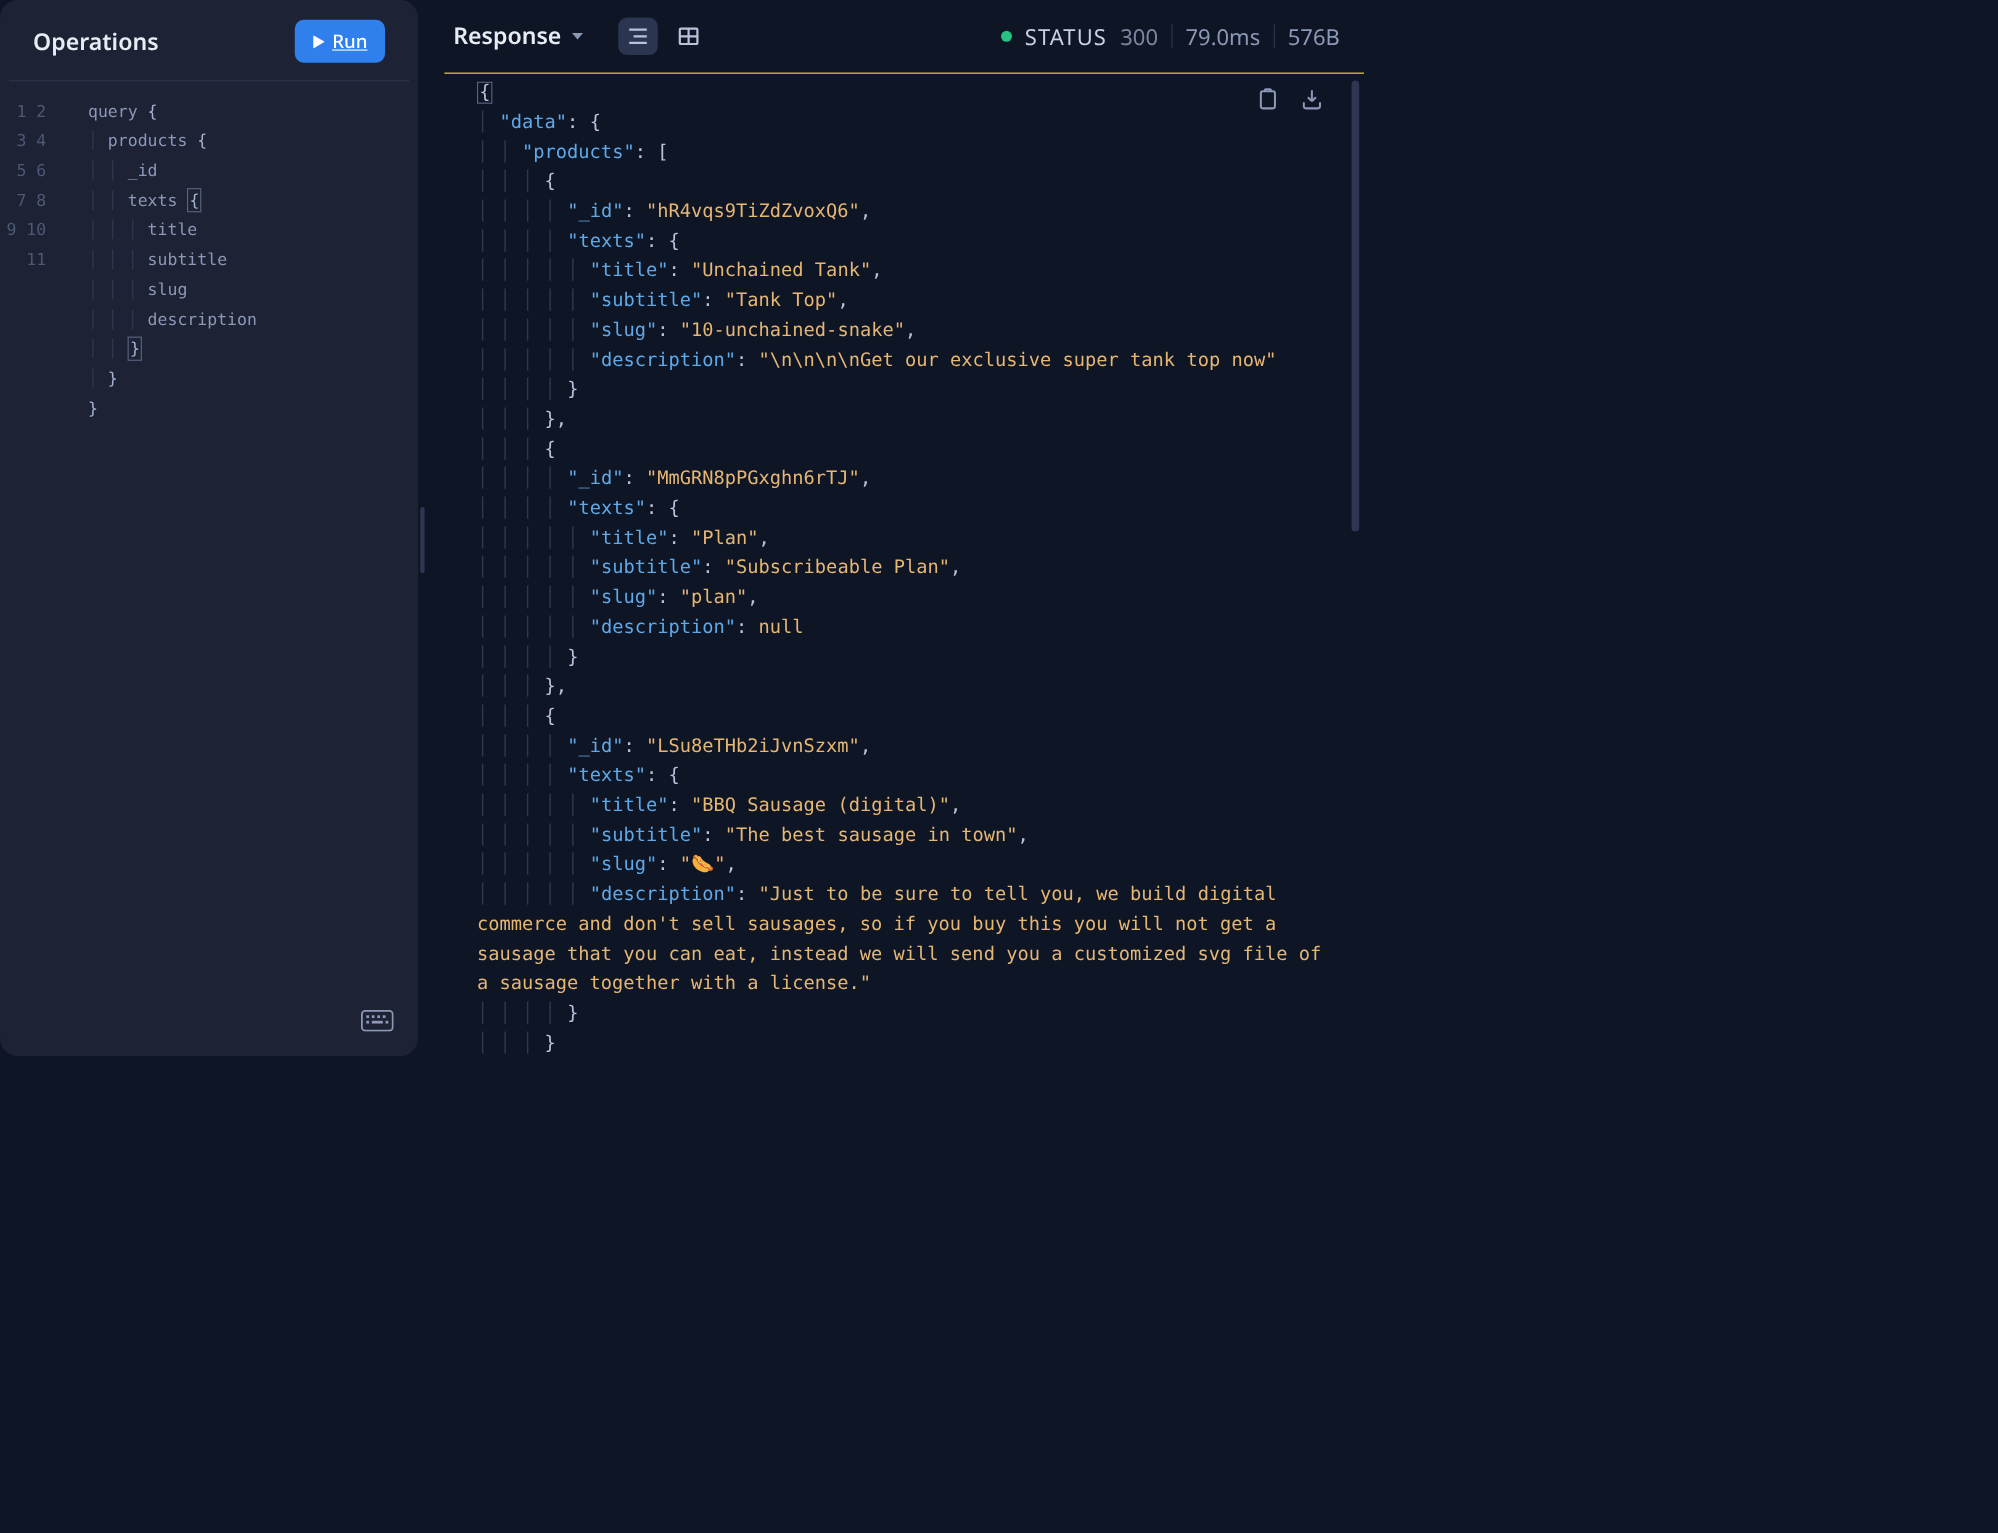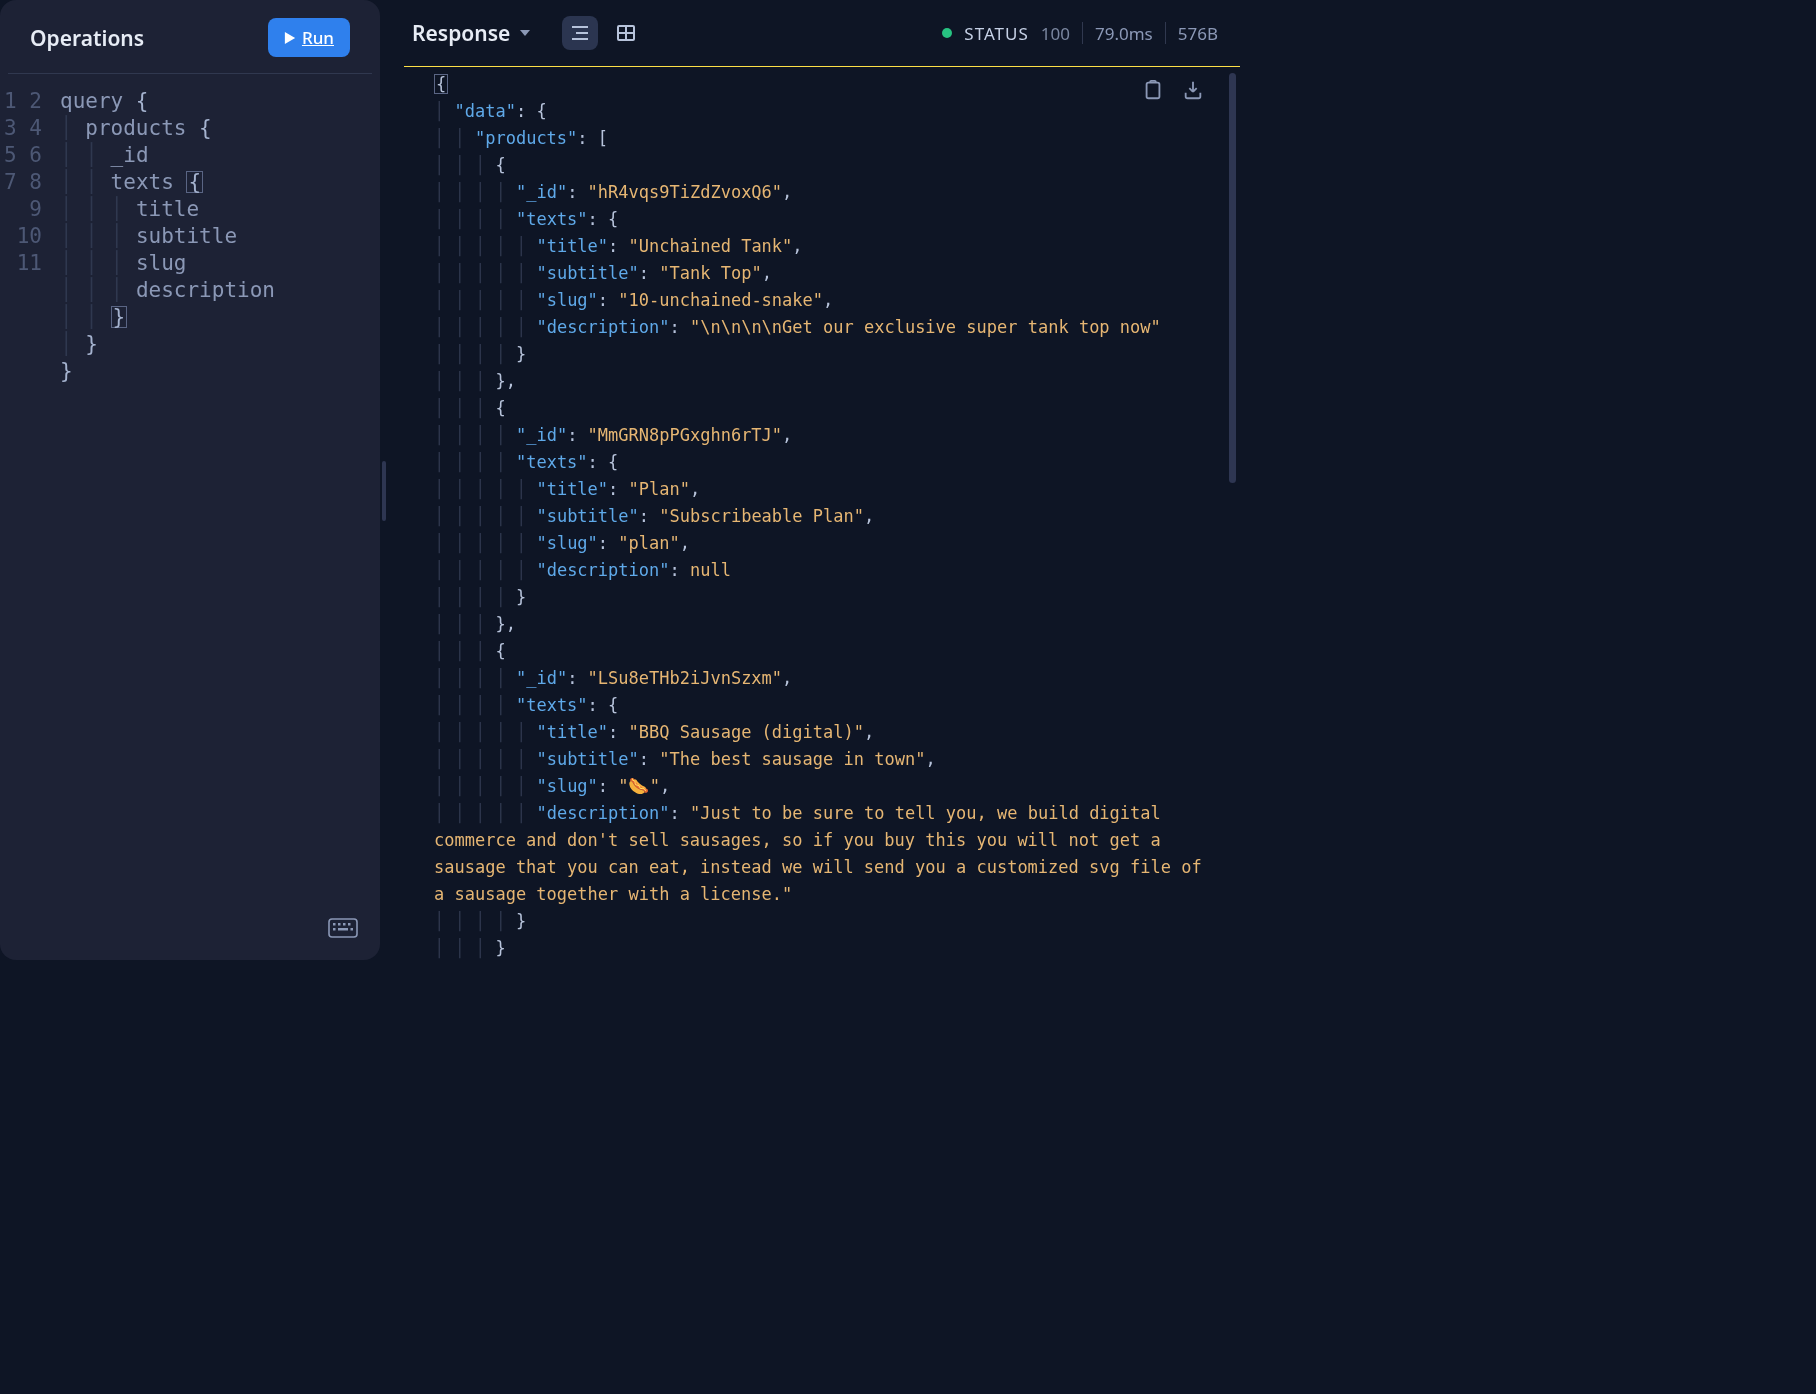--- a/index.html
+++ b/index.html
@@ -47,22 +47,23 @@
     display: flex;
     align-items: center;
     gap: 6px;
     cursor: pointer;
     text-decoration: underline;
   }
   .run-btn svg { width: 12px; height: 12px; fill: #fff; }
   .editor {
     display: flex;
     padding: 14px 0 0 0;
-    font-size: 21px;
+    font-size: 15px;
     line-height: 27px;
+    gap: 20px;
   }
   .gutter {
     width: 60px;
     text-align: right;
     padding-right: 18px;
     color: #4d5875;
     user-select: none;
   }
   .code {
     white-space: pre;
@@ -136,21 +137,21 @@
     cursor: pointer;
   }
   .vt-active { background: #2b3550; }
   .vt-btn svg { stroke: #b7c3db; fill: none; stroke-width: 2; }
   .spacer { flex: 1; }
   .status-block {
     display: flex;
     align-items: center;
     gap: 12px;
     font-family: -apple-system, system-ui, sans-serif;
-    font-size: 17px;
+    font-size: 20px;
     color: #8b98b6;
   }
   .dot { width: 10px; height: 10px; border-radius: 50%; background: #27c281; }
   .status-label { letter-spacing: 1px; color: #c6d1e6; }
   .status-code { color: #7a869f; }
   .pipe { width: 1px; height: 22px; background: #30384f; }
   .resp-body {
     position: relative;
     flex: 1;
     overflow: auto;
@@ -268,21 +269,21 @@
             <rect x="2" y="2" width="16" height="14" rx="1"></rect>
             <line x1="2" y1="9" x2="18" y2="9"></line>
             <line x1="10" y1="2" x2="10" y2="16"></line>
           </svg>
       </div>
     </div>
     <div class="spacer"></div>
     <div class="status-block">
       <span class="dot"></span>
       <span class="status-label">STATUS</span>
-      <span class="status-code">100</span>
+      <span class="status-code">300</span>
       <span class="pipe"></span>
       <span>79.0ms</span>
       <span class="pipe"></span>
       <span>576B</span>
     </div>
   </div>
   <div class="resp-body">
     <div class="resp-actions">
       <svg width="22" height="22" viewBox="0 0 24 24">
           <rect x="5" y="4" width="14" height="17" rx="2"></rect>

